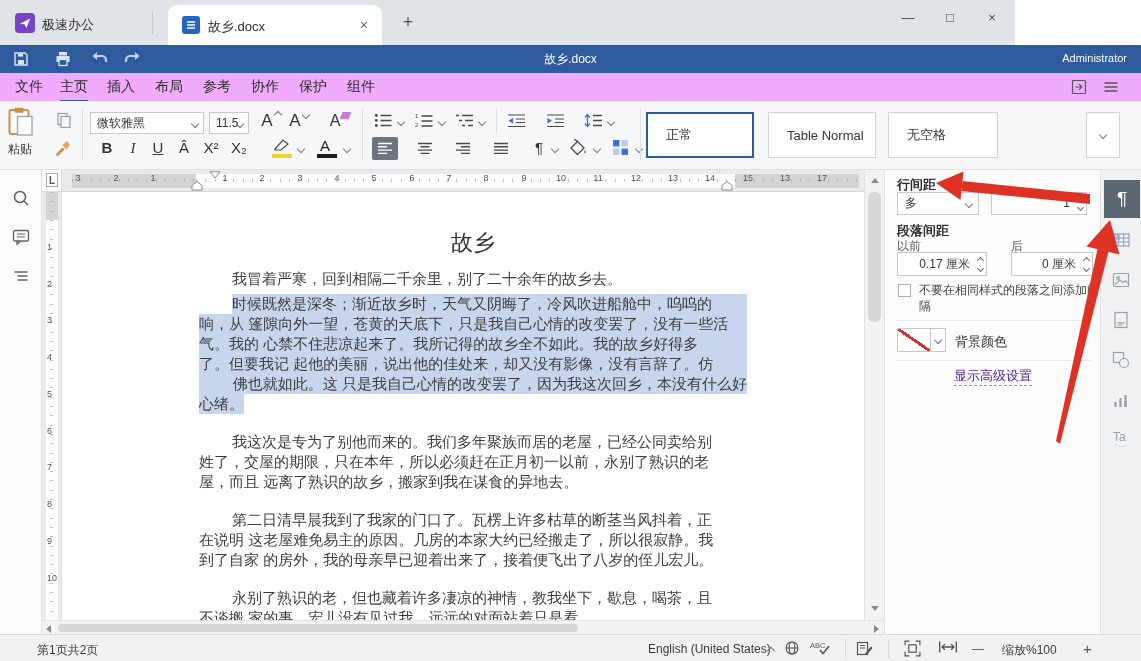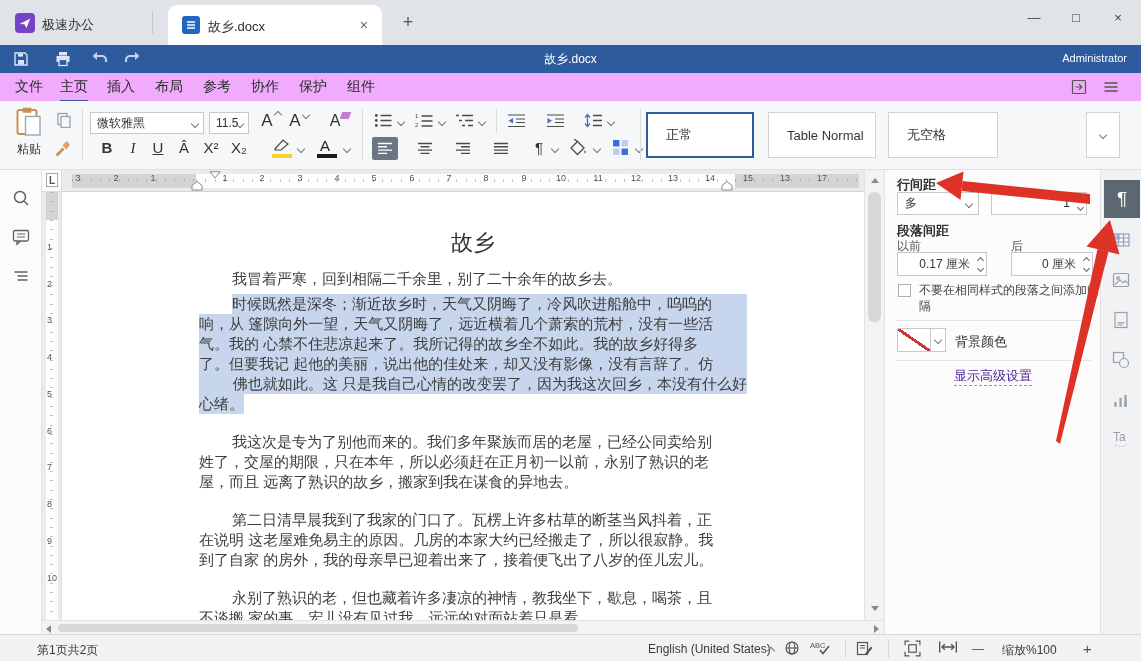--- a/index.html
+++ b/index.html
@@ -1,20 +1,20 @@
 <!DOCTYPE html>
 <html><head>
 <meta charset="utf-8">
 <style>
 *{box-sizing:border-box;margin:0;padding:0;}
 body{font-family:"Liberation Sans",sans-serif;background:#888;}
 .screen{position:relative;width:1141px;height:661px;background:#fff;overflow:hidden;font-size:12px;color:#333;}
 .abs{position:absolute;}
 
-.tabbar{position:absolute;left:0;top:0;width:1141px;height:45px;background:#e0e3e7;padding-left:18px;}
+.tabbar{position:absolute;left:0;top:0;width:1015px;height:45px;background:#e0e3e7;padding-left:18px;}
 .applogo{position:absolute;left:15px;top:13px;width:20px;height:20px;border-radius:4px;background:#7743c6;display:flex;align-items:center;justify-content:center;}
 .appname{position:absolute;left:42px;top:16px;font-size:13px;color:#333;}
 .tabsep{position:absolute;left:152px;top:12px;width:1px;height:22px;background:#c3c7cc;}
 .tab{position:absolute;left:168px;top:5px;width:214px;height:40px;background:#fff;border-radius:9px 9px 0 0;}
 .tabicon{position:absolute;left:14px;top:11px;width:18px;height:18px;}
 .tabtitle{position:absolute;left:40px;top:13px;font-size:13px;color:#2b2b2b;}
 .tabclose{position:absolute;right:14px;top:12px;font-size:14px;color:#666;}
 .newtab{position:absolute;left:397px;top:11px;width:22px;height:22px;font-size:18px;color:#555;text-align:center;line-height:22px;}
 .winbtns{position:absolute;right:14px;top:10px;display:flex;gap:24px;font-size:13px;color:#444;}
 .winbtns span{width:18px;text-align:center;}
@@ -181,21 +181,21 @@
         </svg>
     </span>
     <span class="micon" style="left:1102px;">
       <svg width="18" height="18" viewBox="0 0 18 18" stroke="#555" stroke-width="1.4">
           <path d="M2.5 5h13 M2.5 9h13 M2.5 13h13"></path>
         </svg>
     </span>
   </div>
 
   <div class="toolbar">
-    <div class="abs" style="left:8px;top:6px;width:42px;height:58px;text-align:center;">
+    <div class="abs" style="left:8px;top:6px;width:42px;height:58px;">
       <svg width="26" height="30" viewBox="0 0 26 30">
           <rect x="1.5" y="3" width="19" height="24" rx="2" fill="#fff" stroke="#c78f51" stroke-width="2"></rect>
           <rect x="6.5" y="0.8" width="9" height="5" rx="1" fill="#c78f51"></rect>
           <rect x="9.5" y="9.5" width="14.5" height="18.5" fill="#fff" stroke="#9aa6b2" stroke-width="1.4"></rect>
         </svg>
       <div style="font-size:12px;color:#333;margin-top:1px;">粘贴</div>
     </div>
     <span class="abs" style="left:56px;top:11px;">
       <svg width="16" height="16" viewBox="0 0 16 16" fill="none" stroke="#98a2ad" stroke-width="1.3">
           <rect x="2" y="1.5" width="9" height="11"></rect>
@@ -414,21 +414,21 @@
         <div class="rvnum" style="top: 312px;">8</div>
         <div class="rvnum" style="top: 349px;">9</div>
         <div class="rvnum" style="top: 386px;">10</div>
       </div>
   </div>
 
   <div class="page">
       <div class="doc-line title" style="top: 36px;">故乡</div>
       <div class="doc-line ind" style="top: 77px;">我冒着严寒，回到相隔二千余里，别了二十余年的故乡去。</div>
       <div class="doc-line ind sel" style="top: 102px;">时候既然是深冬；渐近故乡时，天气又阴晦了，冷风吹进船舱中，呜呜的</div>
-      <div class="doc-line sel" style="top: 122px;">响，从 篷隙向外一望，天气又阴晦了，远近横着几个萧索的荒村，没有一些活</div>
+      <div class="doc-line sel" style="top: 122px;">响，从 篷隙向外一望，苍黄的天底下，只是我自己心情的改变罢了，没有一些活</div>
       <div class="doc-line sel" style="top: 142px;">气。我的 心禁不住悲凉起来了。我所记得的故乡全不如此。我的故乡好得多</div>
       <div class="doc-line sel" style="top: 162px;">了。但要我记 起他的美丽，说出他的佳处来，却又没有影像，没有言辞了。仿</div>
       <div class="doc-line sel" style="top: 182px; text-align: right;">佛也就如此。这 只是我自己心情的改变罢了，因为我这次回乡，本没有什么好</div>
       <div class="doc-line sel fit" style="top: 202px;">心绪。</div>
       <div class="doc-line ind" style="top: 240px;">我这次是专为了别他而来的。我们多年聚族而居的老屋，已经公同卖给别</div>
       <div class="doc-line" style="top: 260px;">姓了，交屋的期限，只在本年，所以必须赶在正月初一以前，永别了熟识的老</div>
       <div class="doc-line" style="top: 280px;">屋，而且 远离了熟识的故乡，搬家到我在谋食的异地去。</div>
       <div class="doc-line ind" style="top: 318px;">第二日清早晨我到了我家的门口了。瓦楞上许多枯草的断茎当风抖着，正</div>
       <div class="doc-line" style="top: 338px;">在说明 这老屋难免易主的原因。几房的本家大约已经搬走了，所以很寂静。我</div>
       <div class="doc-line" style="top: 358px;">到了自家 的房外，我的母亲早已迎着出来了，接着便飞出了八岁的侄儿宏儿。</div>

